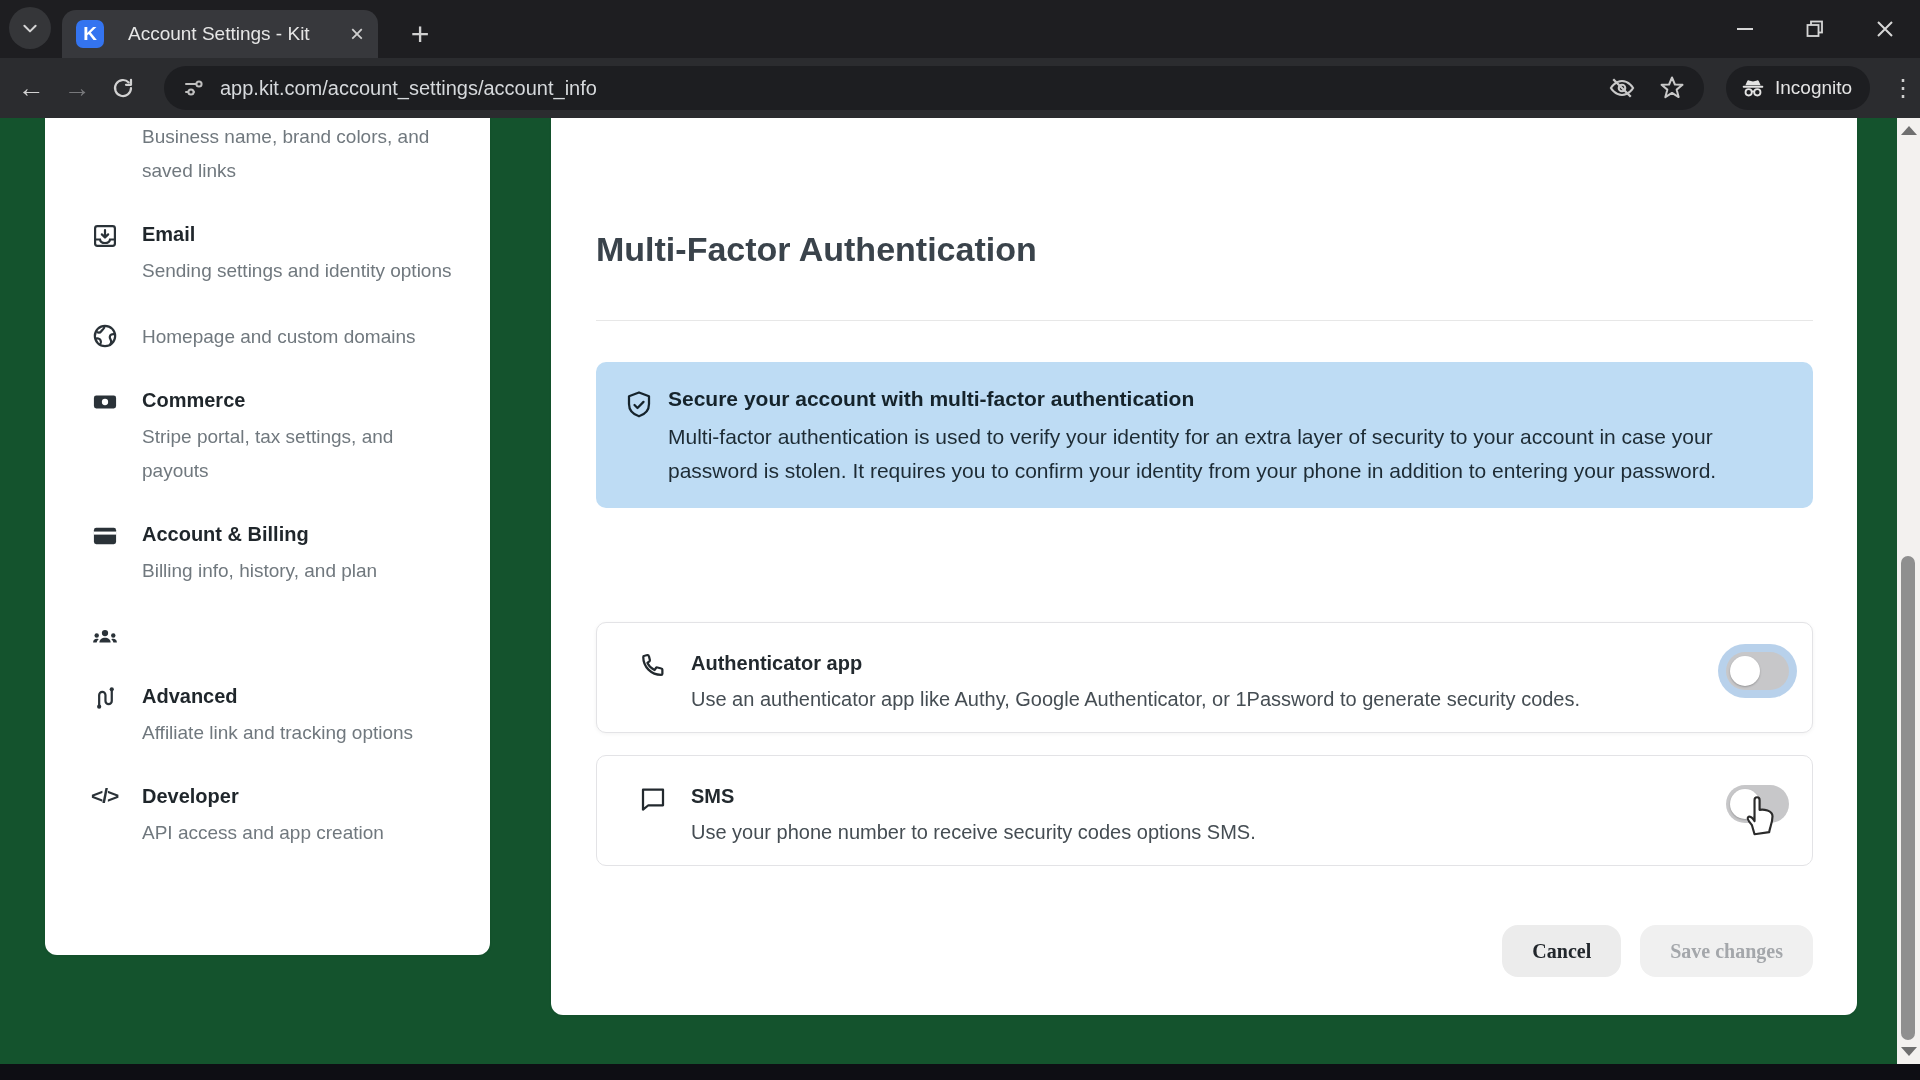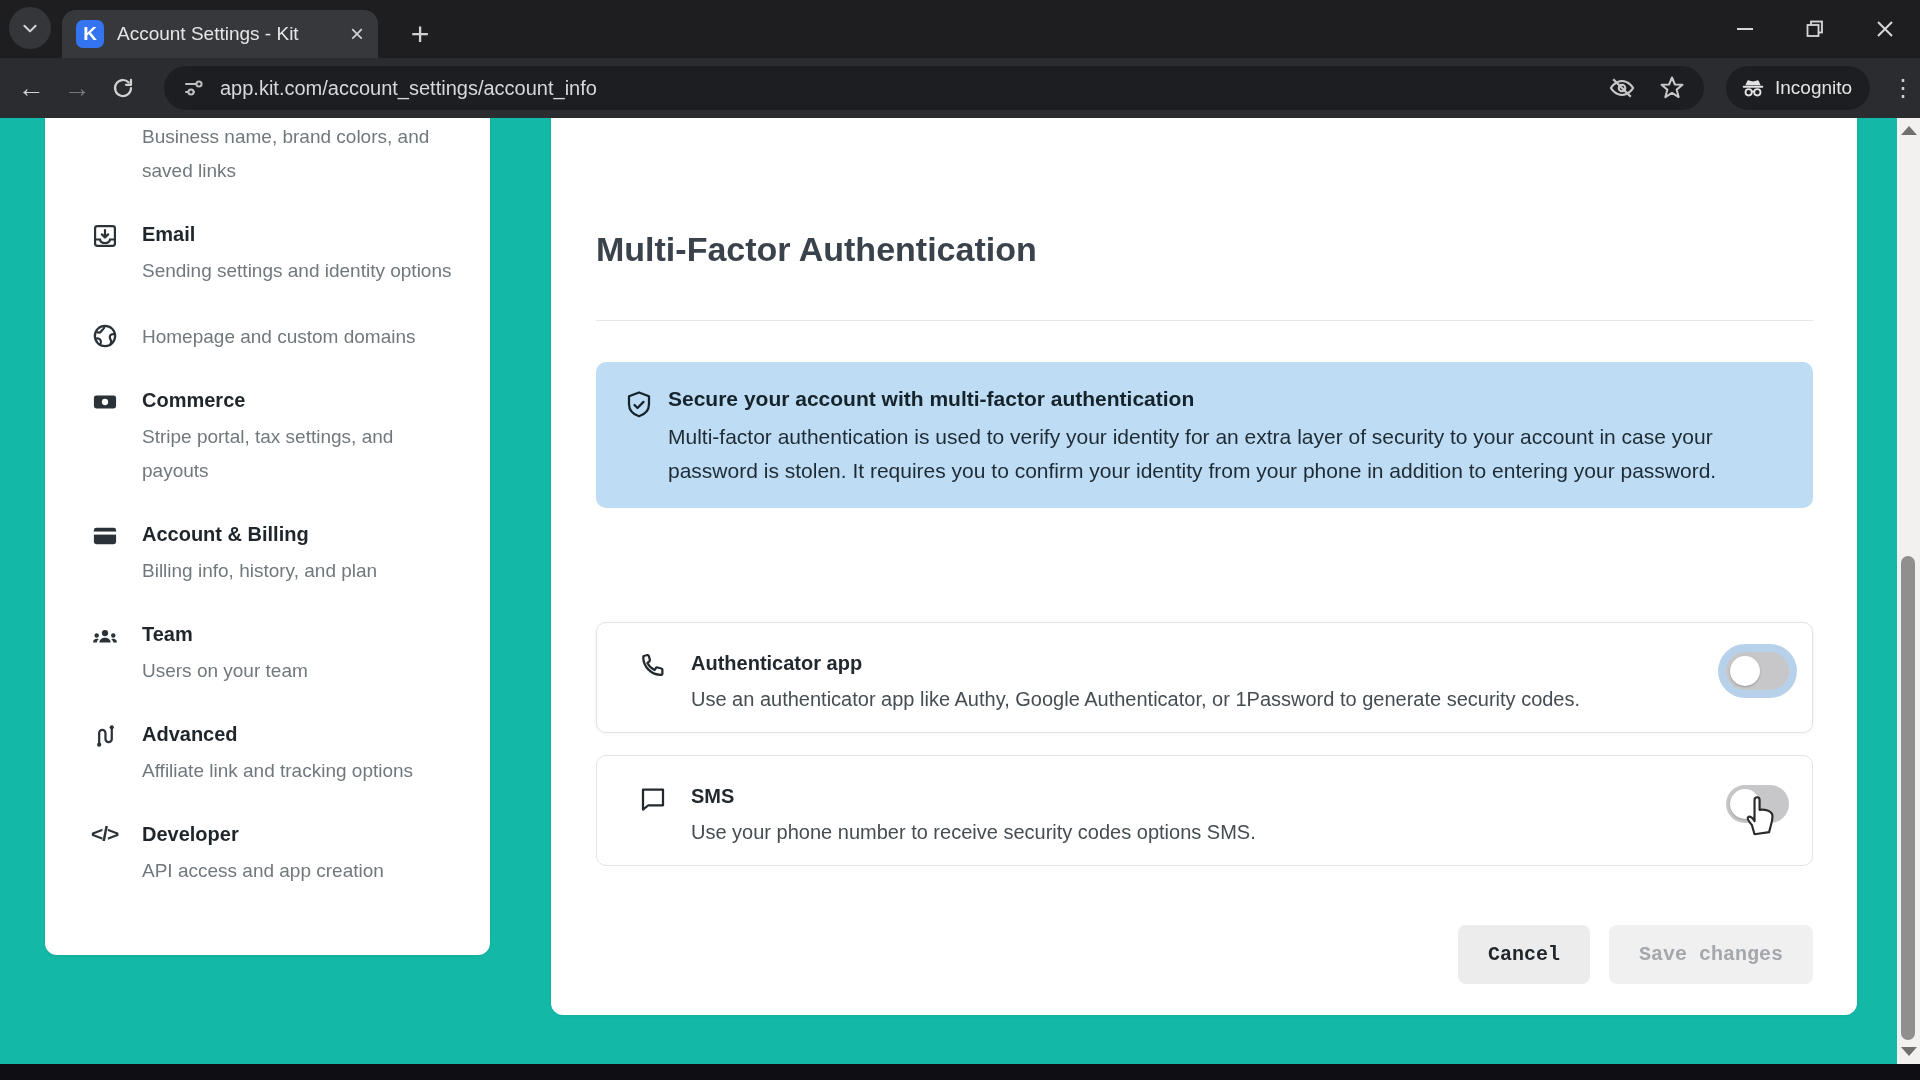--- a/index.html
+++ b/index.html
@@ -8,21 +8,21 @@
   .screen { position:relative; width:1920px; height:1080px; }
 
   
   .tabstrip { position:absolute; left:0; top:0; width:1920px; height:58px; background:#1e1e21; }
   .tab-search-btn { position:absolute; left:9px; top:7px; width:42px; height:42px; border-radius:50%;
                     background:#353639; display:flex; align-items:center; justify-content:center; }
   .tab { position:absolute; left:62px; top:10px; width:316px; height:48px; background:#37383c;
          border-radius:14px 14px 0 0; display:flex; align-items:center; padding:0 14px; }
   .favicon { width:28px; height:28px; border-radius:7px; background:#3474f0; color:#fff;
              font-weight:bold; font-size:19px; display:flex; align-items:center; justify-content:center; flex:0 0 auto;}
-  .tab-title { color:#e6e6e6; font-size:19px; margin-left:13px; white-space:nowrap; overflow:hidden; flex:1 1 auto;}
+  .tab-title { color:#e6e6e6; font-size:19px; margin-left:24px; white-space:nowrap; overflow:hidden; flex:1 1 auto;}
   .tab-close { color:#cfcfcf; font-size:24px; line-height:1; margin-left:10px; flex:0 0 auto; }
   .newtab { position:absolute; left:398px; top:12px; width:44px; height:44px; color:#d0d0d0;
             font-size:32px; display:flex; align-items:center; justify-content:center; font-weight:300;}
   .wincontrols { position:absolute; right:0; top:0; height:58px; display:flex; }
   .winbtn { width:70px; height:58px; display:flex; align-items:center; justify-content:center; color:#d6d6d6; }
 
   .toolbar { position:absolute; left:0; top:58px; width:1920px; height:60px; background:#2b2c2f;
              display:flex; align-items:center; }
   .nav-ic { width:46px; text-align:center; font-size:27px; color:#d2d2d2; flex:0 0 auto;}
   .nav-ic.back { margin-left:8px; }
@@ -30,21 +30,21 @@
   .urlbar { margin-left:18px; width:1540px; height:44px; background:#1d1e21; border-radius:22px;
             display:flex; align-items:center; padding:4px 18px; flex:0 0 auto;}
   .url-text { color:#d6d9dc; font-size:20px; margin-left:14px; flex:1 1 auto; white-space:nowrap; overflow:hidden;}
   .urlbar .trail { display:flex; align-items:center; gap:22px; margin-left:12px; flex:0 0 auto;}
   .incog-pill { margin-left:22px; height:44px; background:#1d1e21; border-radius:22px; display:flex;
                 align-items:center; padding:0 18px 0 14px; gap:9px; flex:0 0 auto;}
   .incog-label { color:#e4e4e4; font-size:19px; }
   .menu-dots { margin-left:16px; color:#d0d0d0; font-size:24px; width:40px; text-align:center; letter-spacing:0;}
 
   
-  .page { position:absolute; left:0; top:118px; width:1920px; height:962px; background:#14b8a6; }
+  .page { position:absolute; left:0; top:118px; width:1920px; height:962px; background:#14532d; }
 
   
   .scrollbar { position:absolute; right:0; top:0; width:23px; height:946px; background:#f3f1ef; }
   .sb-up { position:absolute; top:8px; left:4px; width:0; height:0;
            border-left:8px solid transparent; border-right:8px solid transparent; border-bottom:9px solid #6f6f6f; }
   .sb-down { position:absolute; bottom:8px; left:4px; width:0; height:0;
            border-left:8px solid transparent; border-right:8px solid transparent; border-top:9px solid #6f6f6f; }
   .sb-thumb { position:absolute; left:4px; top:438px; width:14px; height:484px; border-radius:7px; background:#8f8f8f; }
 
   
@@ -84,22 +84,22 @@
   .opt-icon { width:30px; height:30px; color:#22292e; margin-top:2px; }
   .opt-title { font-size:20px; font-weight:700; color:#22292e; line-height:28px; margin-bottom:8px; }
   .opt-desc { font-size:20px; color:#454d53; line-height:28px; }
 
   .toggle { position:absolute; right:23px; top:29px; width:63px; height:38px; border-radius:19px; background:#c7c7c9; }
   .toggle .knob { position:absolute; left:4px; top:4px; width:30px; height:30px; border-radius:50%; background:#fff;
                   box-shadow:0 1px 2px rgba(0,0,0,.25); }
   .toggle.focused { box-shadow:0 0 0 8px rgba(125,172,218,.55); }
 
   .footer { position:absolute; top:807px; right:44px; display:flex; gap:19px; }
-  .btn { height:59px; padding:0 30px; border:none; border-radius:8px; font-size:20px; font-weight:700;
-         font-family:Liberation Mono, monospace; display:flex; align-items:center; }
+  .btn { height:52px; padding:0 30px; border:none; border-radius:16px; font-size:20px; font-weight:700;
+         font-family:Liberation Serif, serif; display:flex; align-items:center; }
   .btn.cancel { background:#ececec; color:#22272c; }
   .btn.save { background:#f0f0f0; color:#a4a7ab; }
 
   .cursor { position:absolute; left:1737px; top:668px; width:46px; height:52px; z-index:50; }
 
   .bottom-strip { position:absolute; left:0; bottom:0; width:1920px; height:16px; background:#0e0e14; }
 
   svg { display:block; }
 </style>
 </head>
@@ -264,24 +264,20 @@
         <span class="side-icon">
           <svg width="28" height="28" viewBox="0 0 24 24" fill="#2a3238">
               <circle cx="12" cy="9.5" r="2.7"></circle>
               <path d="M7.2 17.5c0-2.6 2.1-4.1 4.8-4.1s4.8 1.5 4.8 4.1z"></path>
               <circle cx="4.9" cy="11.5" r="1.9"></circle>
               <path d="M1.8 17.5c0-2 1.4-3.1 3.1-3.1.6 0 1.2.1 1.7.4-1 .9-1.6 1.8-1.8 2.7z"></path>
               <circle cx="19.1" cy="11.5" r="1.9"></circle>
               <path d="M22.2 17.5c0-2-1.4-3.1-3.1-3.1-.6 0-1.2.1-1.7.4 1 .9 1.6 1.8 1.8 2.7z"></path>
             </svg>
         </span>
-        <div>
-          <div class="side-label">Team</div>
-          <div class="side-desc">Users on your team</div>
-        </div>
       </div>
 
       <div class="side-item">
         <span class="side-icon">
           <svg width="28" height="28" viewBox="0 0 24 24">
               <path d="M7 19V9.5a2.7 2.7 0 0 1 5.4 0v5a2.7 2.7 0 0 0 5.4 0V5" fill="none" stroke="#2a3238" stroke-width="1.9" stroke-linecap="round"></path>
               <circle cx="7" cy="19.4" r="1.8" fill="#2a3238"></circle>
               <circle cx="17.8" cy="4.6" r="1.8" fill="#2a3238"></circle>
             </svg>
         </span>

